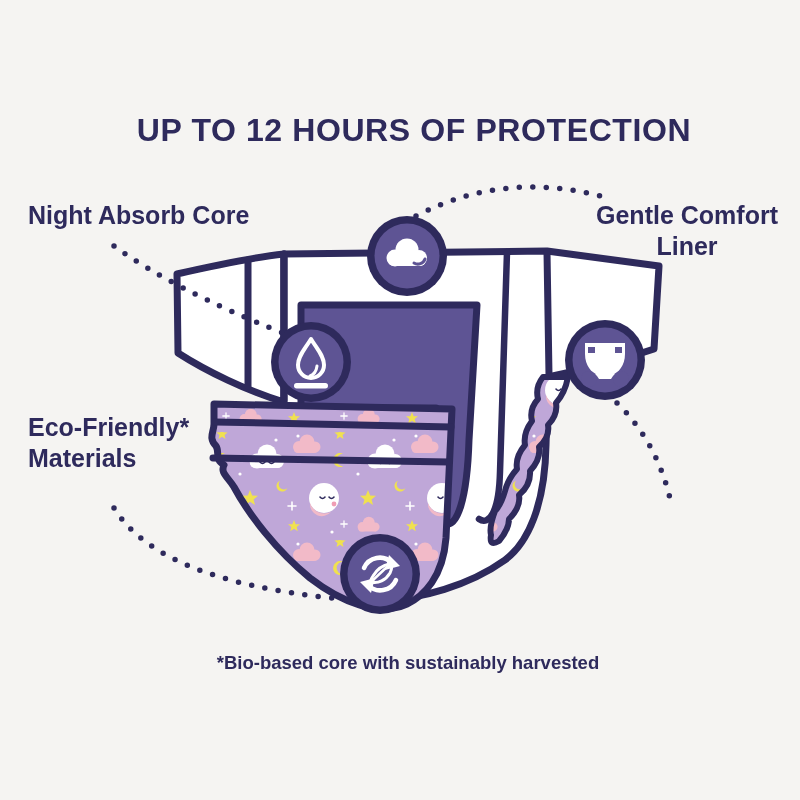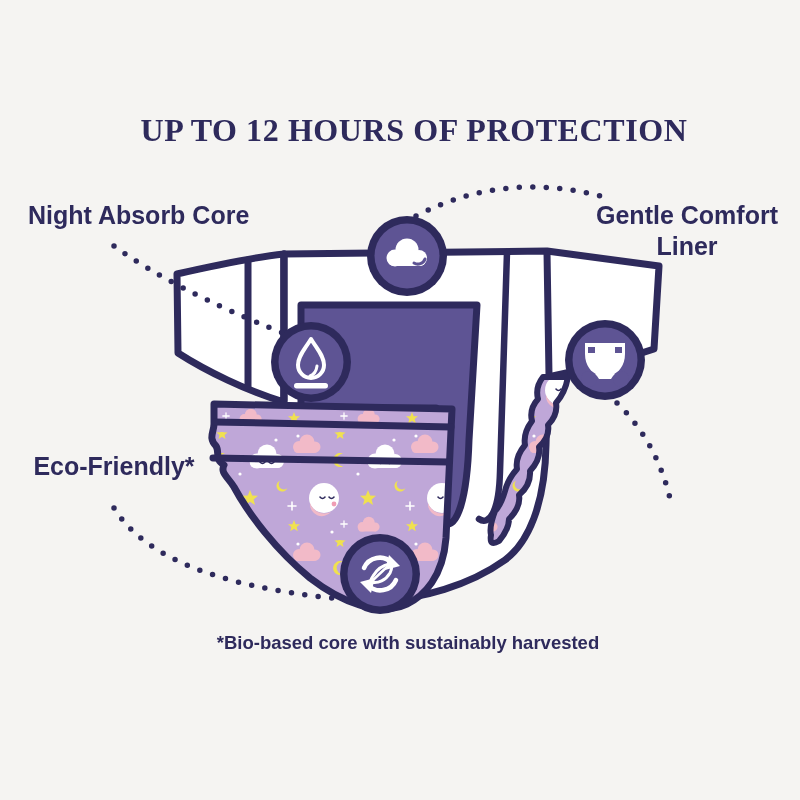--- a/index.html
+++ b/index.html
@@ -7,27 +7,27 @@
     --pink:#f2bac8; --deep-pink:#f09db4; --yellow:#f0e14f; --white:#ffffff;
   }
   html,body{margin:0;padding:0;}
   #stage{
     position:relative; width:800px; height:800px; background:var(--bg);
     font-family:"Liberation Sans", sans-serif; overflow:hidden;
   }
   #artwork{position:absolute; left:0; top:0;}
   .txt{position:absolute; color:var(--navy); font-weight:bold; white-space:nowrap;}
   .title{left:0; right:12px; top:112px; text-align:center; text-indent:40px;
-         font-size:32px; letter-spacing:.6px;font-family:Liberation Serif, serif;}
+         font-size:32px; letter-spacing:.6px;}
   .callout{font-size:25px; line-height:31px;}
   .c-night{left:28px; top:200px;}
   .c-gentle{left:572px; top:200px; width:230px; text-align:center;}
-  .c-eco{left:28px; top:451px; width:172px; text-align:center;}
+  .c-eco{left:28px; top:412px; width:172px; text-align:left;}
   .c-honest{left:532px; top:507px;}
-  .footnote{left:0; right:0; top:630px; text-align:center; text-indent:16px;
+  .footnote{left:0; right:0; top:650px; text-align:center; text-indent:16px;
             font-size:18.5px; line-height:25px;}
   
   .outline{fill:var(--white); stroke:var(--navy); stroke-width:7; stroke-linejoin:round;}
   .fold{fill:none; stroke:var(--navy); stroke-width:7; stroke-linecap:round;}
   .core{fill:var(--purple); stroke:var(--navy); stroke-width:7; stroke-linejoin:round;}
   .pat{fill:url(#nightsky); stroke:var(--navy); stroke-width:7; stroke-linejoin:round;}
   .stripe{fill:none; stroke:var(--navy); stroke-width:7; stroke-linecap:round;}
   .dots{fill:none; stroke:var(--navy); stroke-width:5.5; stroke-linecap:round;
         stroke-dasharray:0 13.5;}
   .badge-out{fill:var(--navy);}
@@ -171,19 +171,20 @@
 
   <div class="txt callout c-night">Night Absorb Core</div>
 
   <div class="txt callout c-gentle">
     <div>Gentle Comfort</div>
     <div>Liner</div>
   </div>
 
   <div class="txt callout c-eco">
     <div>Eco-Friendly*</div>
+    <div>Materials</div>
   </div>
 
 
   <div class="txt footnote">
     <div>*Bio-based core with sustainably harvested</div>
   </div>
 </div>
 
 </body></html>

